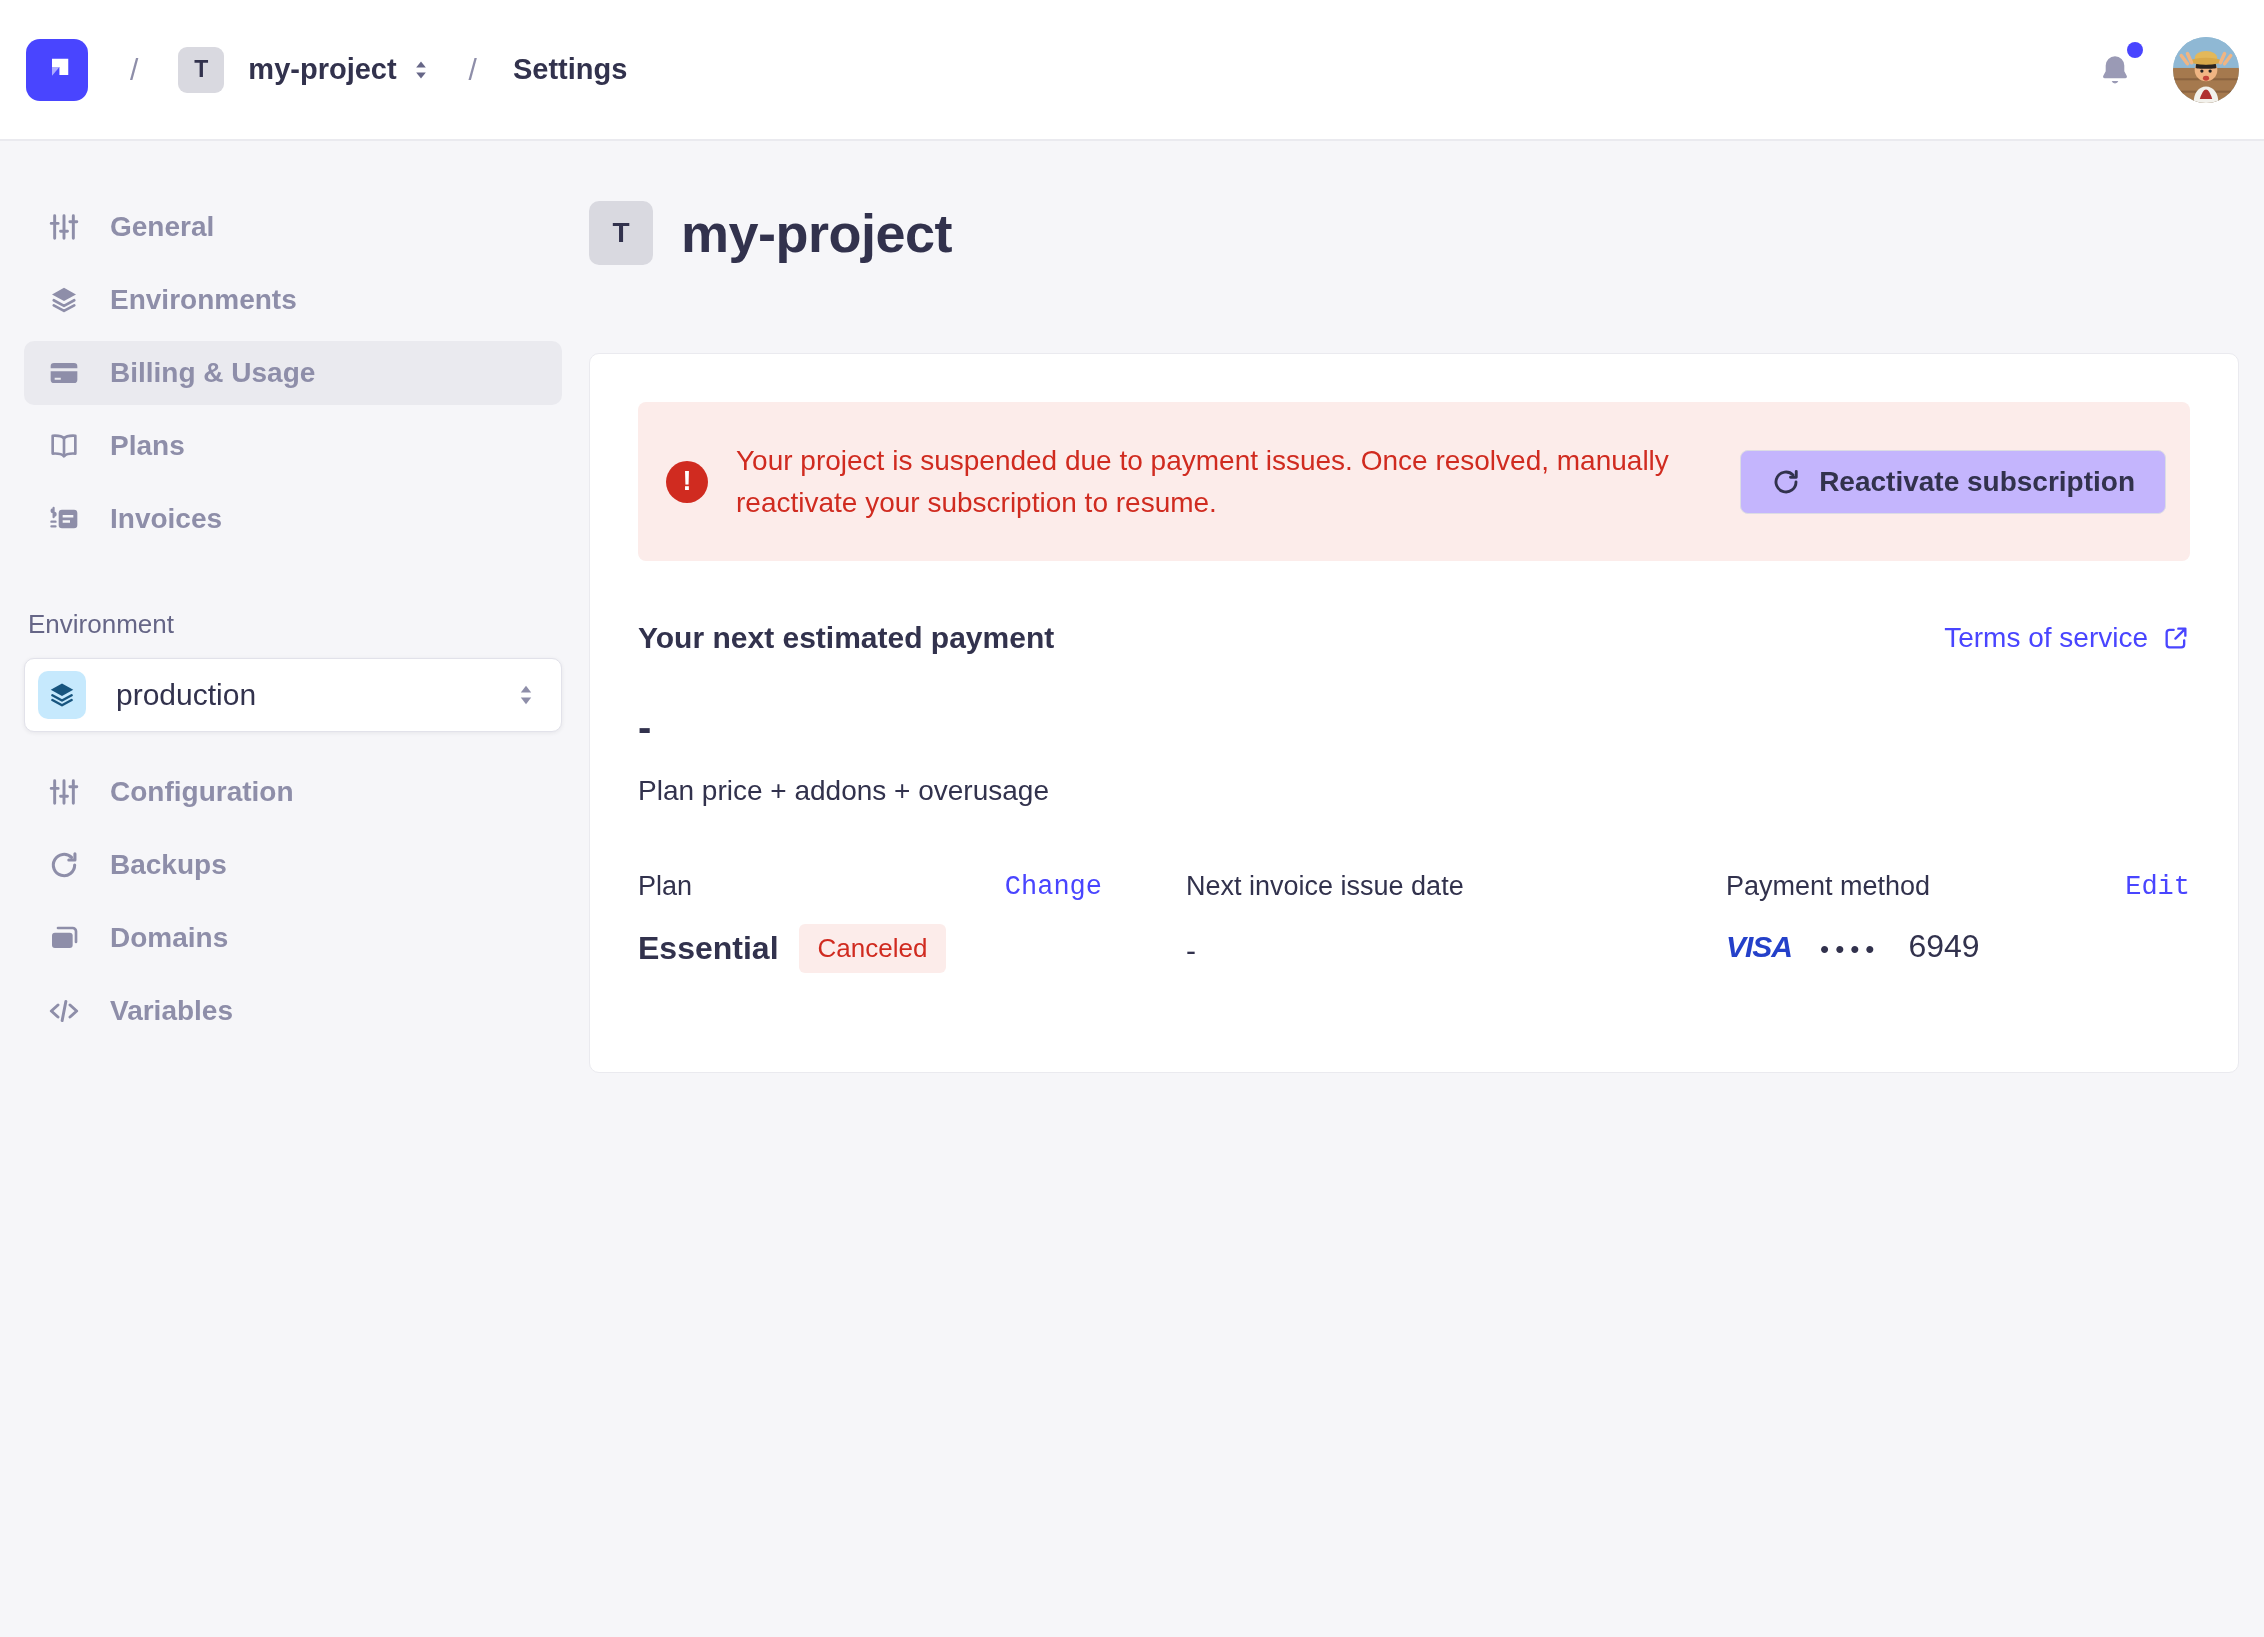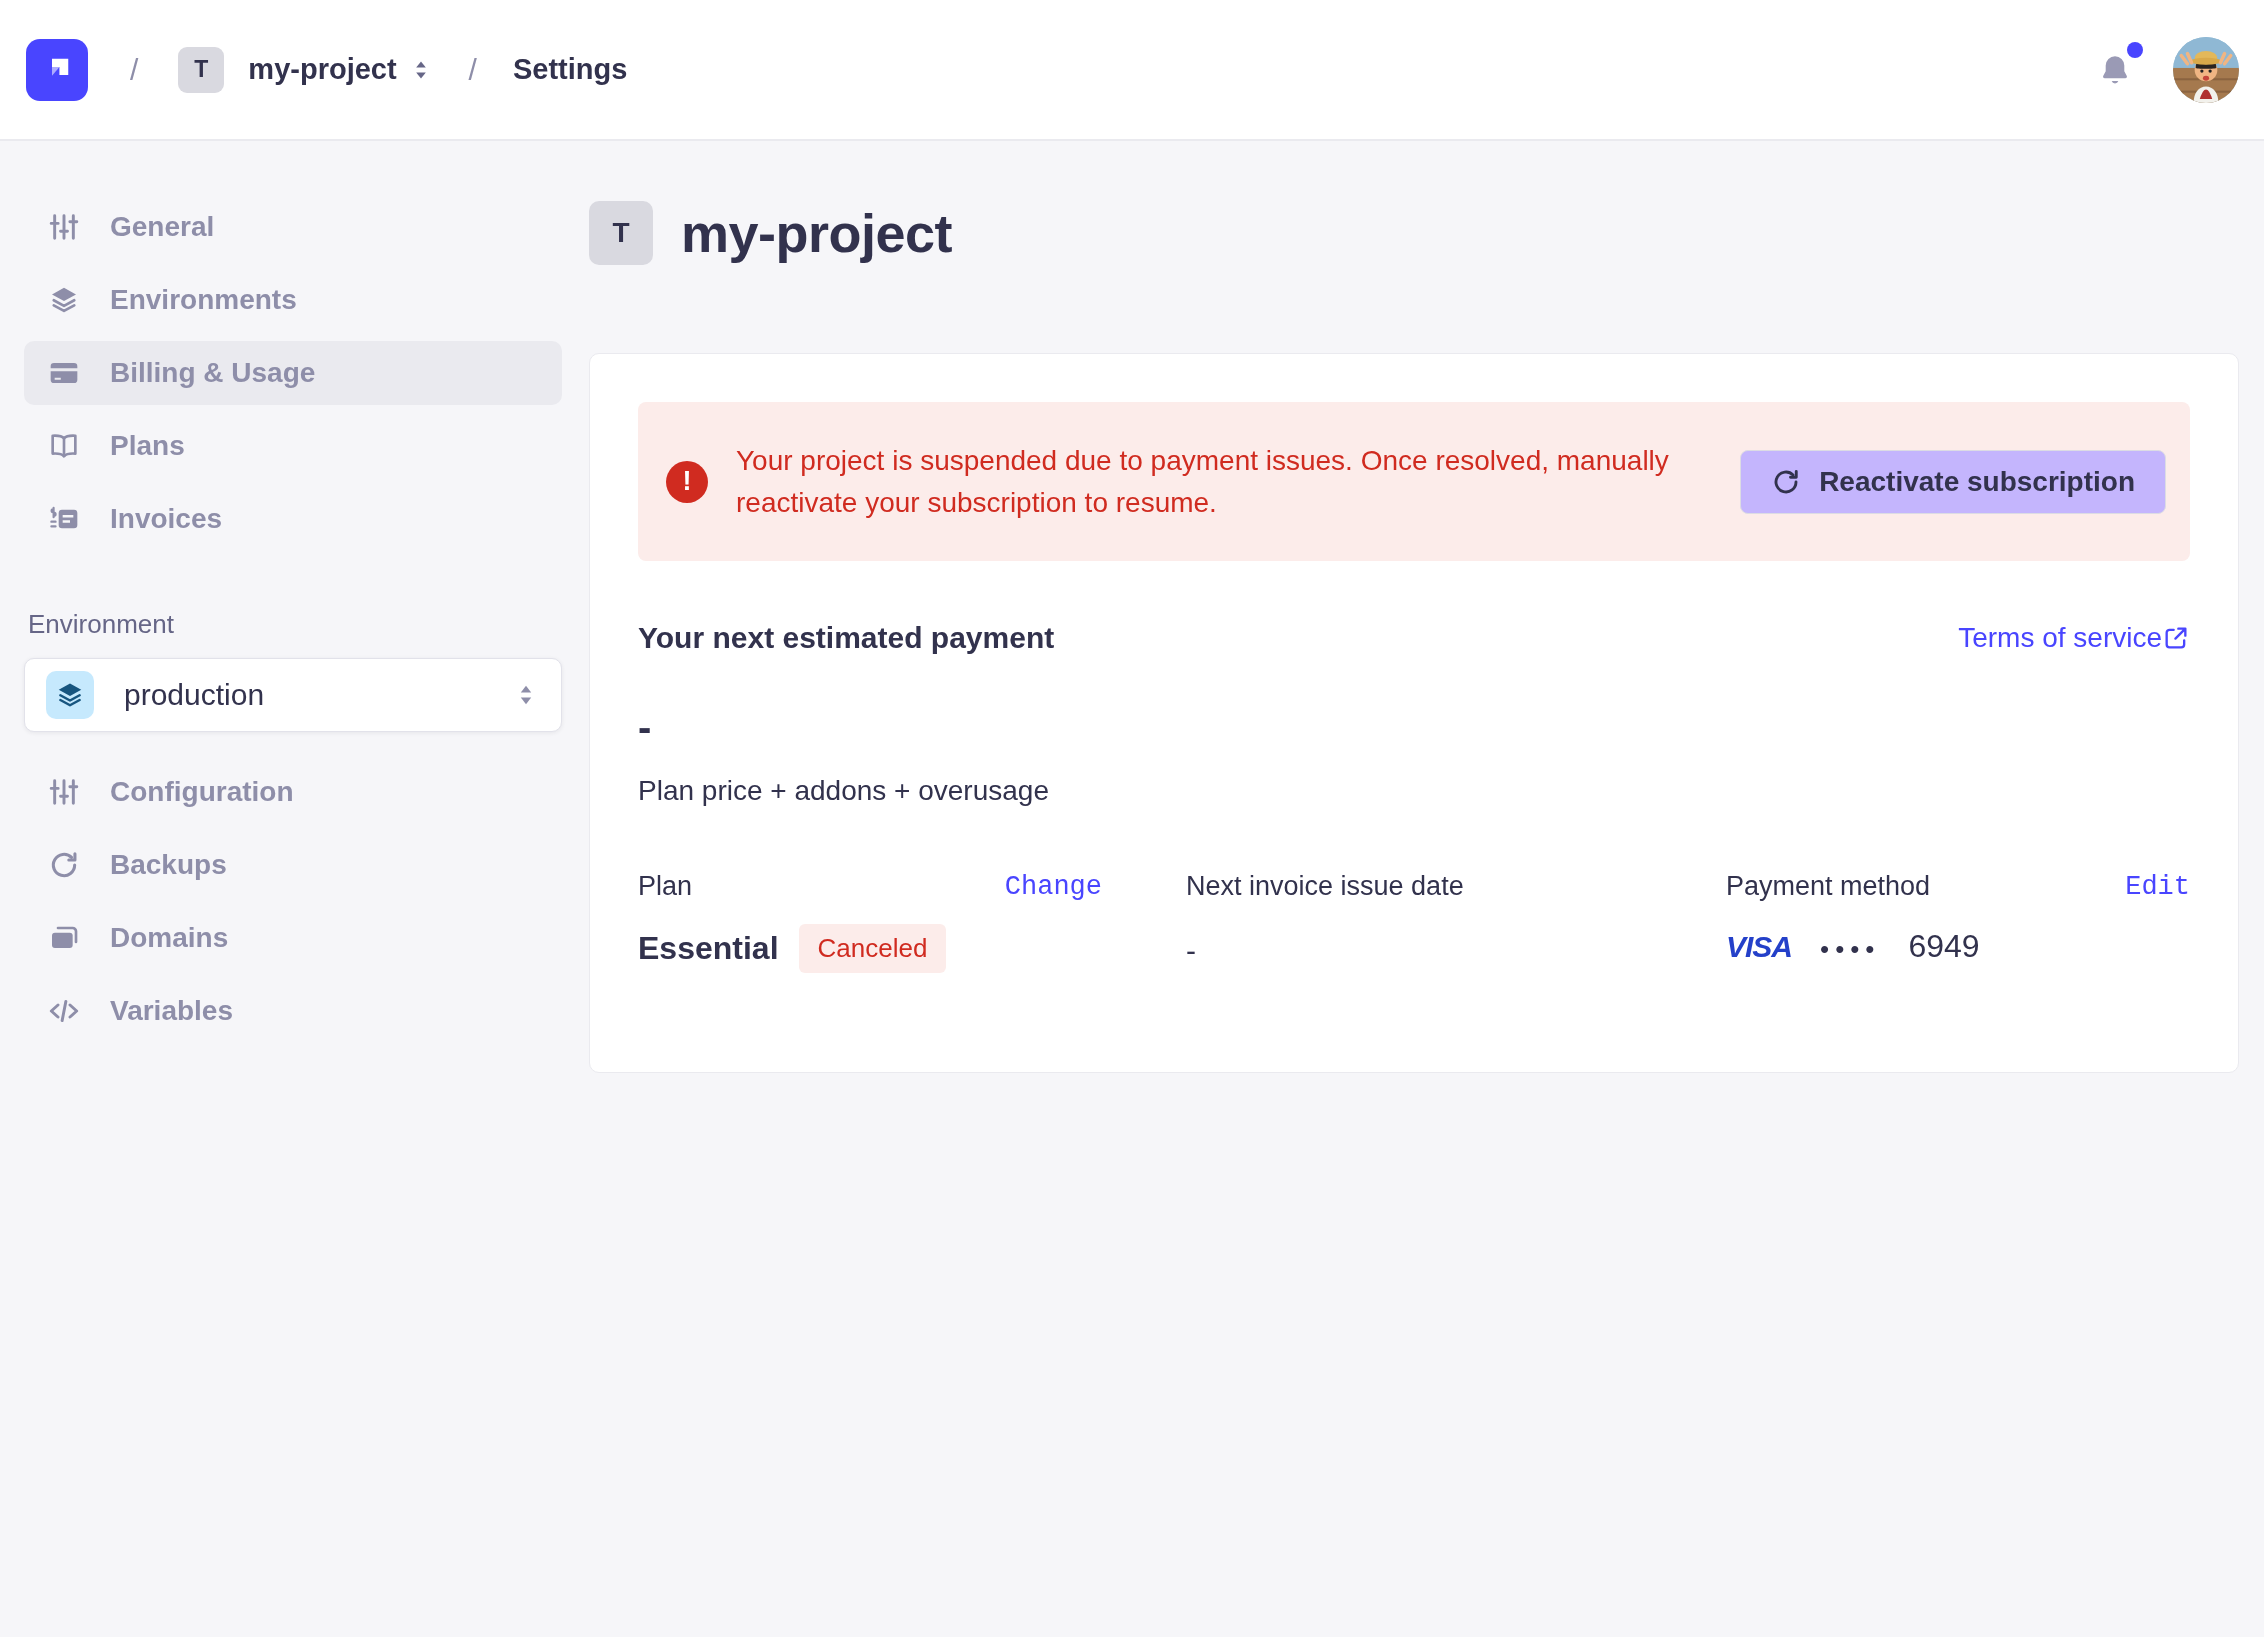--- a/index.html
+++ b/index.html
@@ -52,21 +52,21 @@
     width:538px; height:64px; border-radius:10px; display:flex; align-items:center;
     padding-left:24px; margin-bottom:9px; cursor:pointer;
     color:#8e8ea9; font-size:28px; font-weight:600;
   }
   .nav-item.active { background:#eaeaef; }
   .nav-ico { width:32px; height:32px; margin-right:30px; flex-shrink:0; }
   .env-label { font-size:26px; color:#666687; margin:58px 0 0 4px; }
   .env-select {
     width:538px; height:74px; margin-top:18px; background:#ffffff;
     border:1px solid #e2e2ea; border-radius:10px; box-shadow:0 1px 4px rgba(33,33,52,.08);
-    display:flex; align-items:center; padding:0 22px 0 21px; cursor:pointer;text-align:center;
+    display:flex; align-items:center; padding:0 22px 0 13px; cursor:pointer;text-align:center;
   }
   .env-chip {
     width:48px; height:48px; border-radius:10px; background:#c6e9fd;
     display:flex; align-items:center; justify-content:center; color:#17557f;
   }
   .env-name { font-size:30px; color:#32324d; margin-left:30px; font-weight:500; }
   .env-sort { margin-left:auto; color:#8e8ea9; }
   .env-items { margin-top:28px; }
 
   
@@ -96,21 +96,21 @@
   }
   .reactivate-btn {
     margin-left:auto; height:64px; background:#c4b5fd; border:1px solid #dcdce4;
     border-radius:8px; display:flex; align-items:center; gap:18px; padding:0 30px;
     font-family:"Liberation Sans", sans-serif;
     font-size:28px; font-weight:700; color:#32324d; cursor:pointer;
   }
   .section-row { display:flex; justify-content:space-between; align-items:center; margin-top:60px; }
   .section-title { font-size:30px; font-weight:700; color:#32324d; }
   .terms-link {
-    display:flex; align-items:center; color:#4945ff; font-size:28px;
+    display:flex; align-items:center; gap:14px; color:#4945ff; font-size:28px;
     text-decoration:none; cursor:pointer;
   }
   .amount { margin-top:52px; font-size:40px; font-weight:800; color:#32324d; line-height:1; }
   .amount-caption { margin-top:28px; font-size:28px; color:#32324d; }
 
   .columns { display:flex; margin-top:64px; }
   .col-plan { width:464px; }
   .col-invoice { width:428px; margin-left:84px; }
   .col-payment { width:464px; margin-left:auto; }
   .col-head { display:flex; justify-content:space-between; align-items:center; font-size:27px; color:#32324d; }

